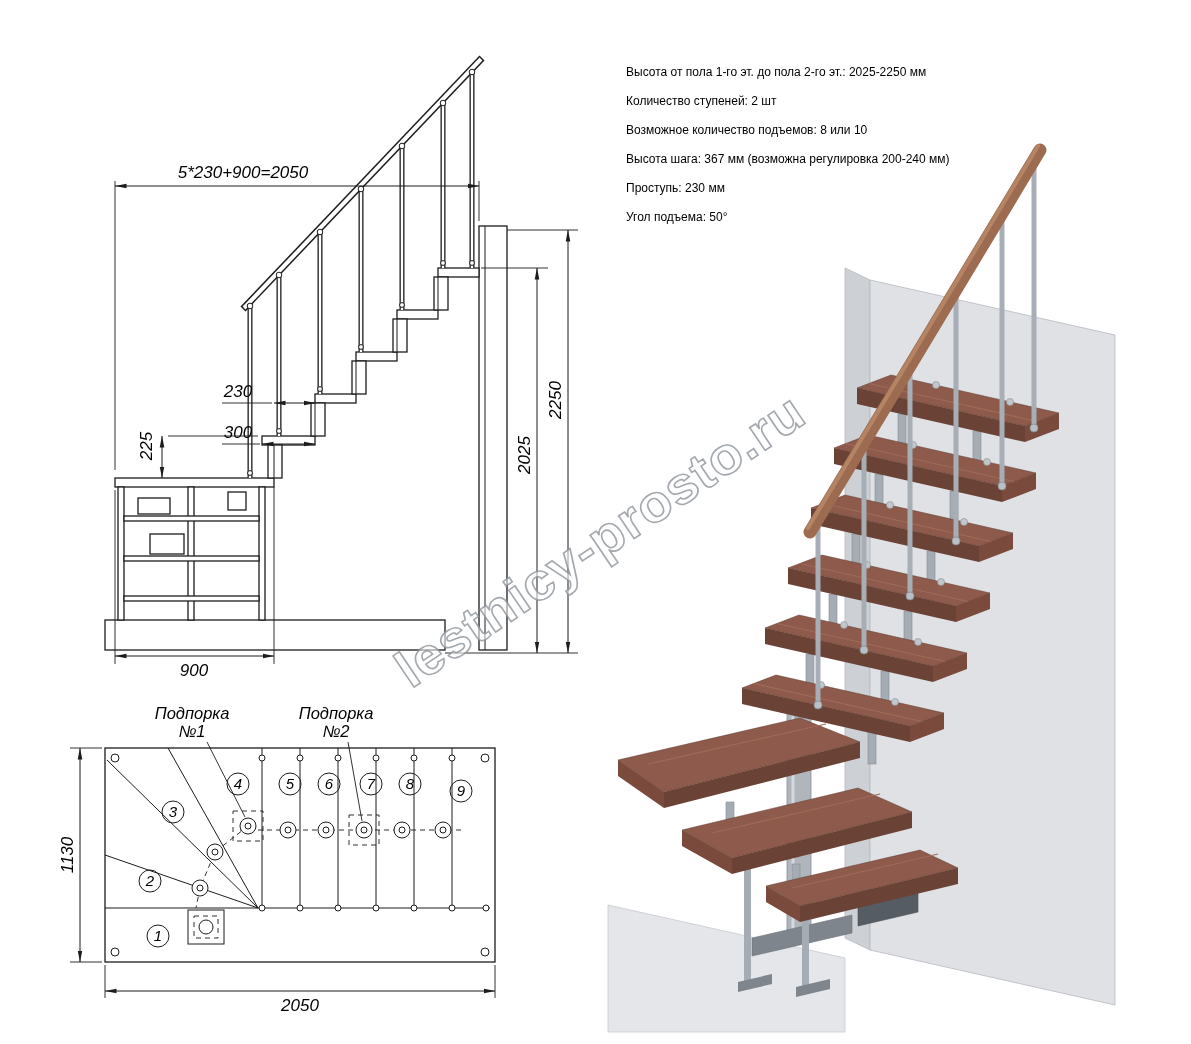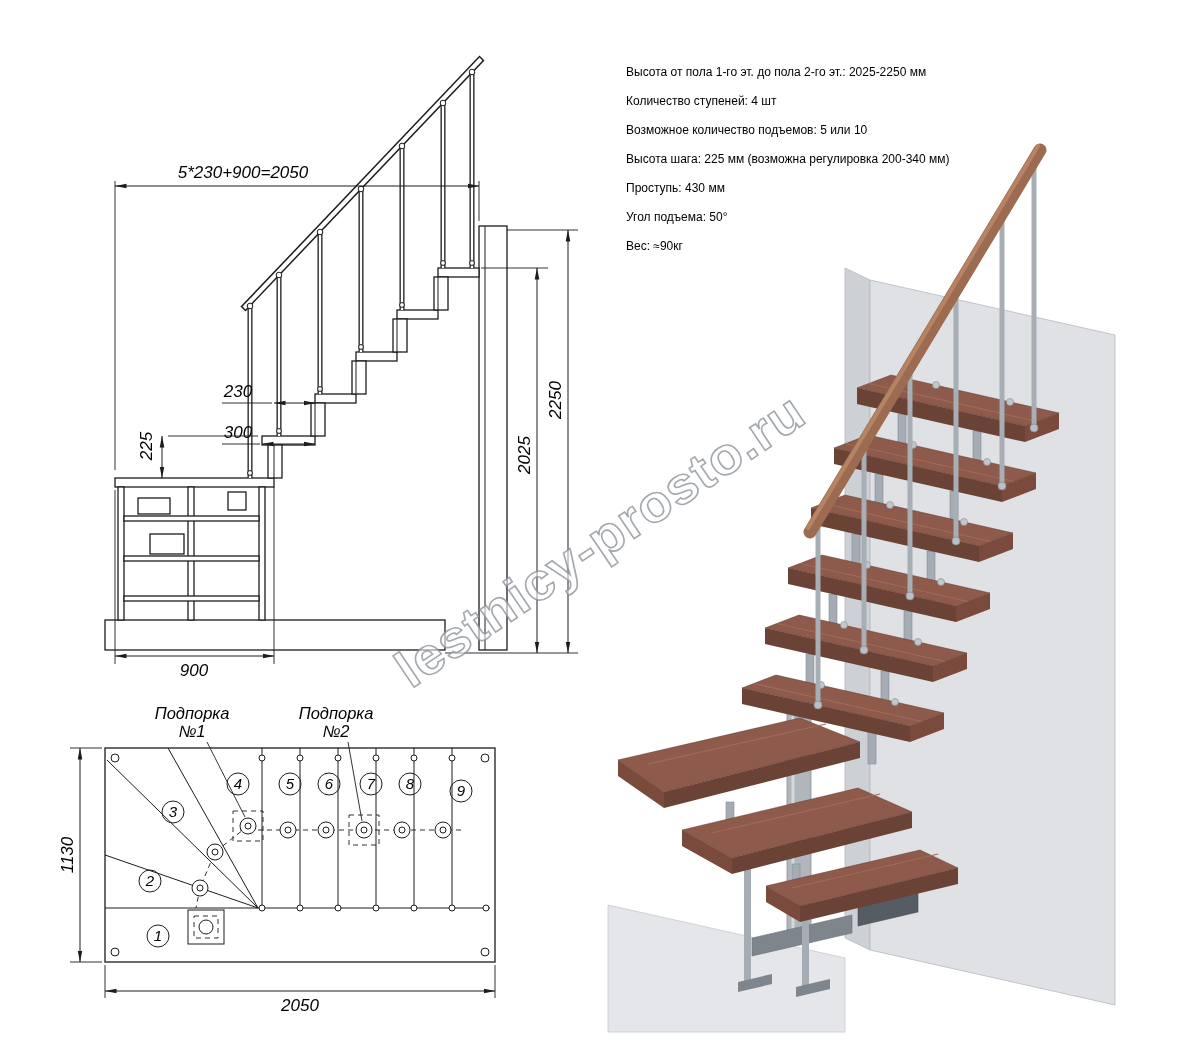--- a/index.html
+++ b/index.html
@@ -22,26 +22,25 @@
   .wm{font-weight:bold;font-size:52px;fill:#ffffff;fill-opacity:.55;
       stroke:#8d939b;stroke-opacity:.8;stroke-width:1.6;letter-spacing:1px;}
 </style>
 </head>
 <body>
 
 <div class="page">
 
   <div class="specs">
     <div class="spec-line">Высота от пола 1-го эт. до пола 2-го эт.: 2025-2250 мм</div>
-    <div class="spec-line">Количество ступеней: 4 шт</div>
-    <div class="spec-line">Возможное количество подъемов: 5 или 10</div>
-    <div class="spec-line">Высота шага: 225 мм (возможна регулировка 200-340 мм)</div>
-    <div class="spec-line">Проступь: 430 мм</div>
+    <div class="spec-line">Количество ступеней: 2 шт</div>
+    <div class="spec-line">Возможное количество подъемов: 8 или 10</div>
+    <div class="spec-line">Высота шага: 367 мм (возможна регулировка 200-240 мм)</div>
+    <div class="spec-line">Проступь: 230 мм</div>
     <div class="spec-line">Угол подъема: 50°</div>
-    <div class="spec-line">Вес: ≈90кг</div>
   </div>
 
   <svg class="drawing" width="1191" height="1044" viewBox="0 0 1191 1044">
     <defs>
       <marker id="arr" viewBox="0 0 12 8" refX="11.5" refY="4" markerWidth="12" markerHeight="8" orient="auto-start-reverse" markerUnits="userSpaceOnUse">
         <path d="M11.8,4 L0,1.7 L0,6.3 Z" fill="#1c1c1c"></path>
       </marker>
     </defs>
 
     <g>

